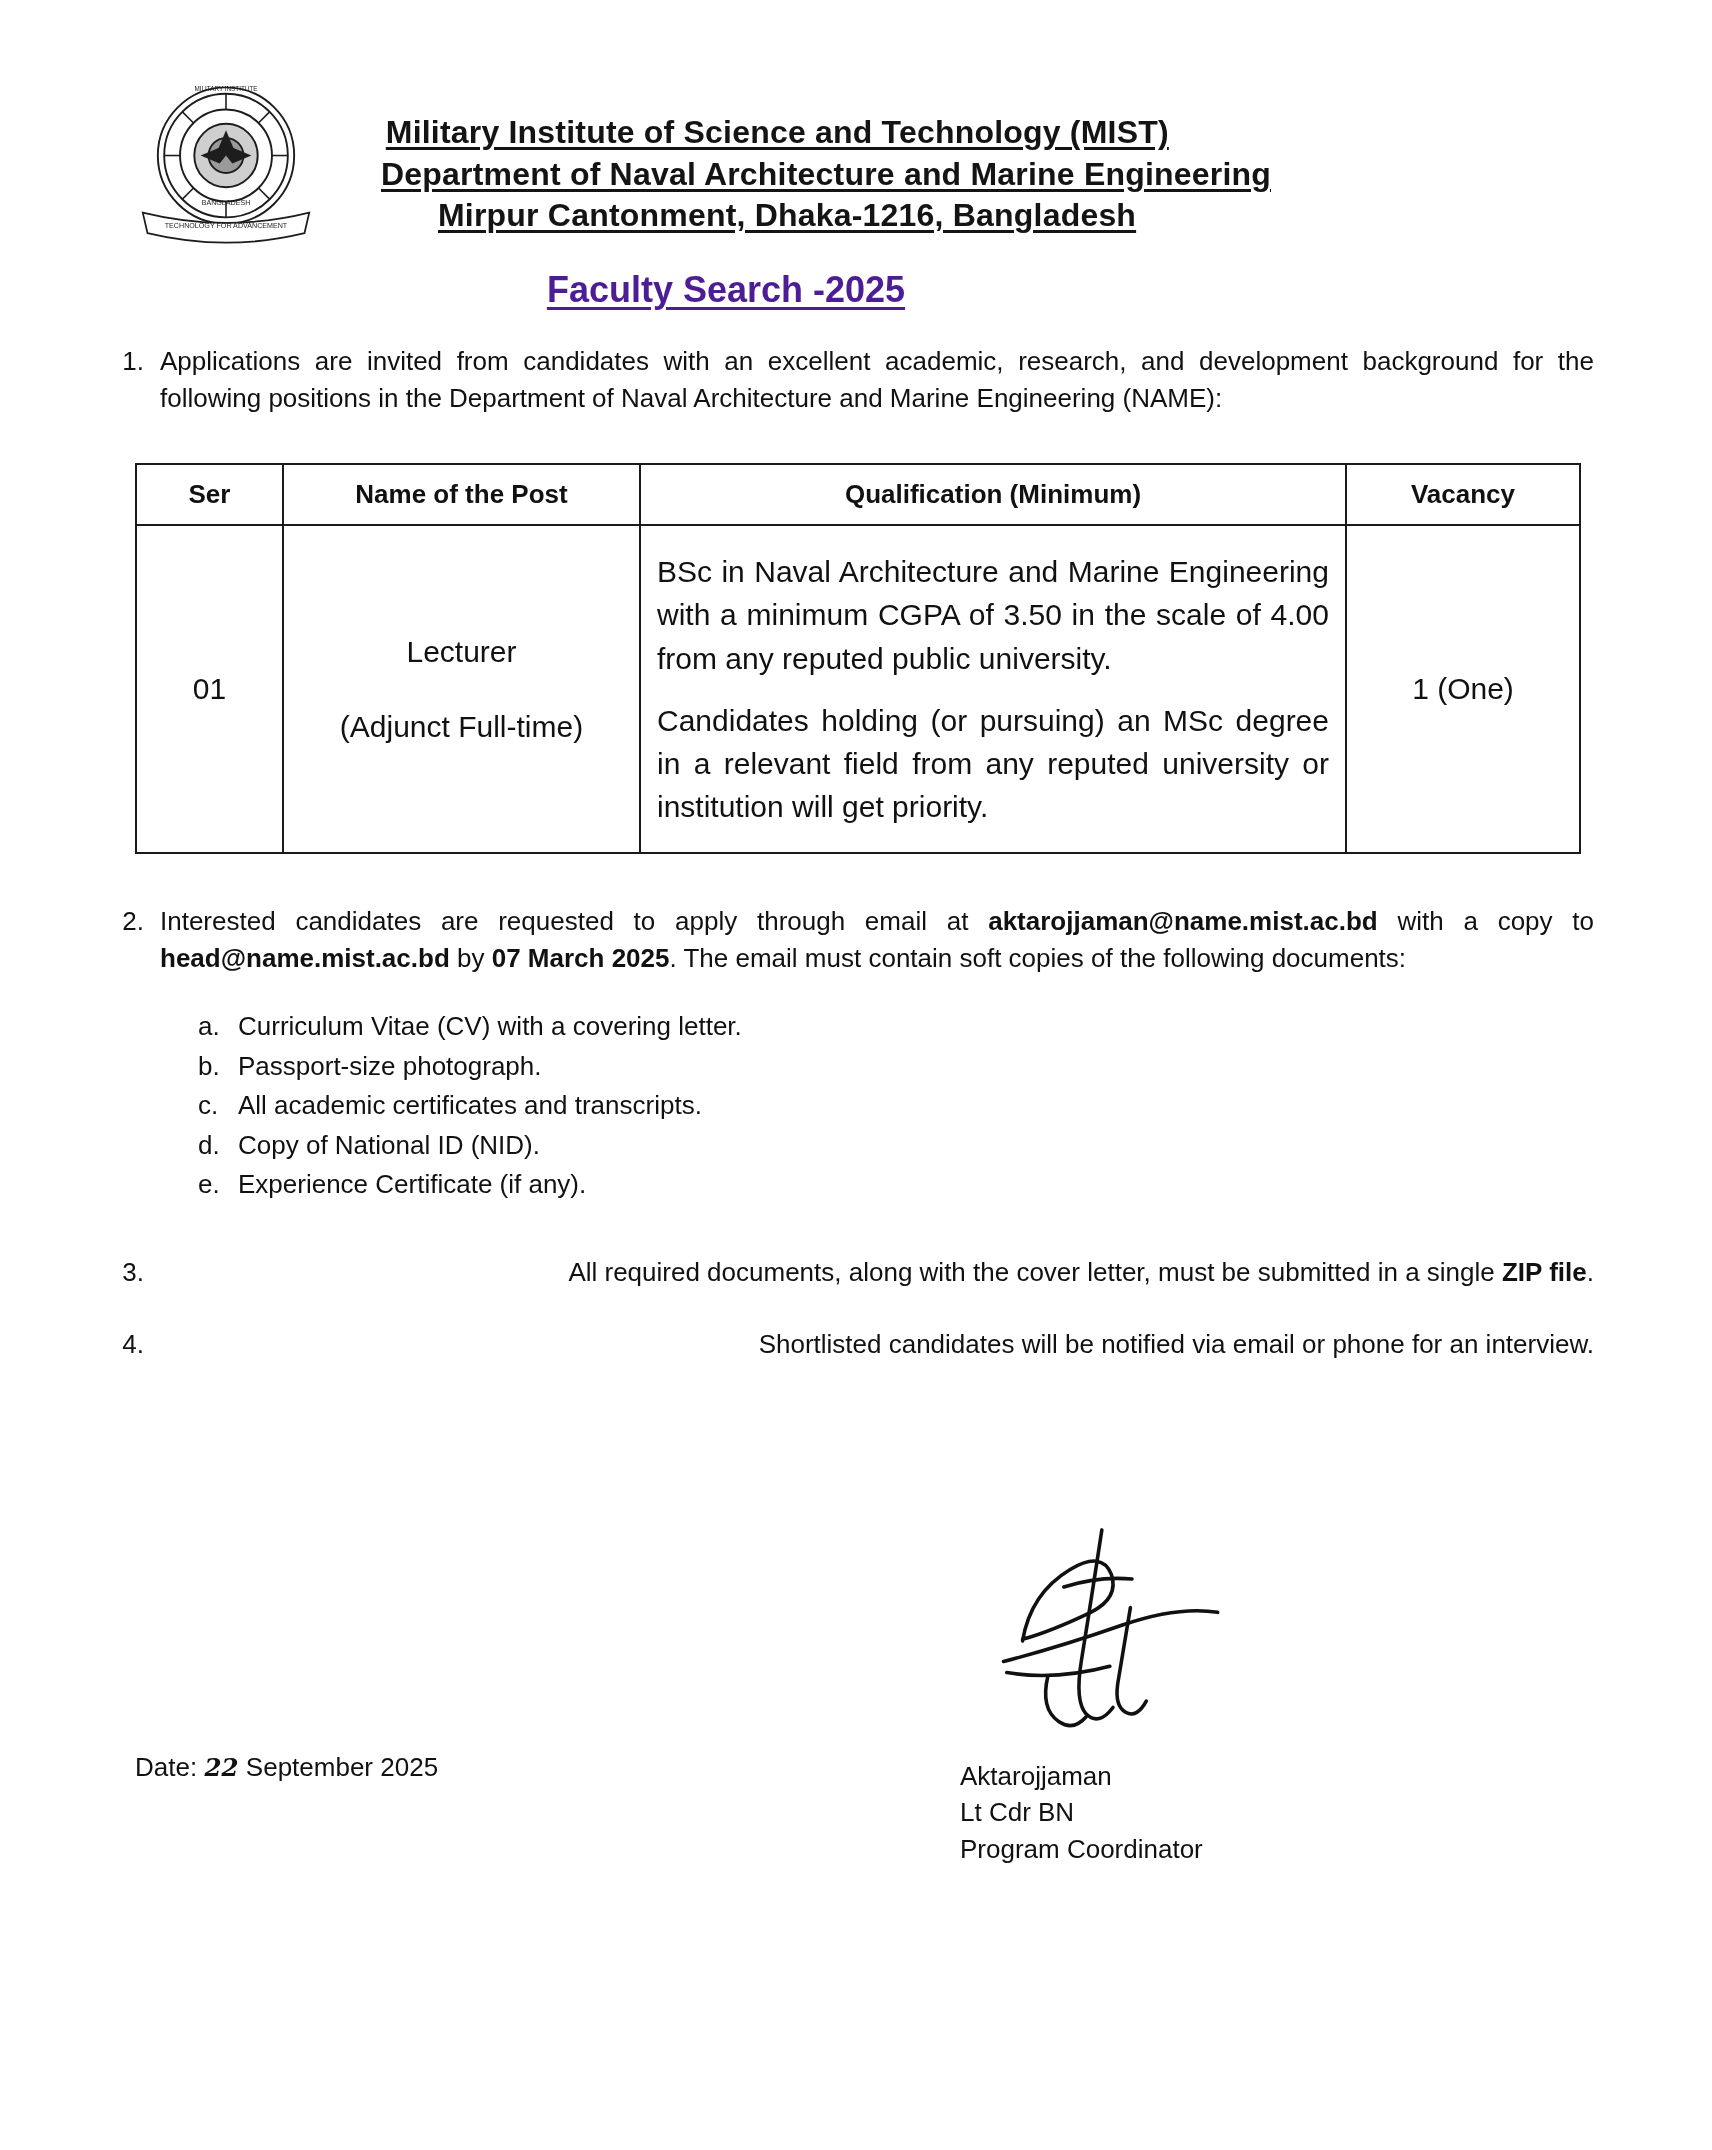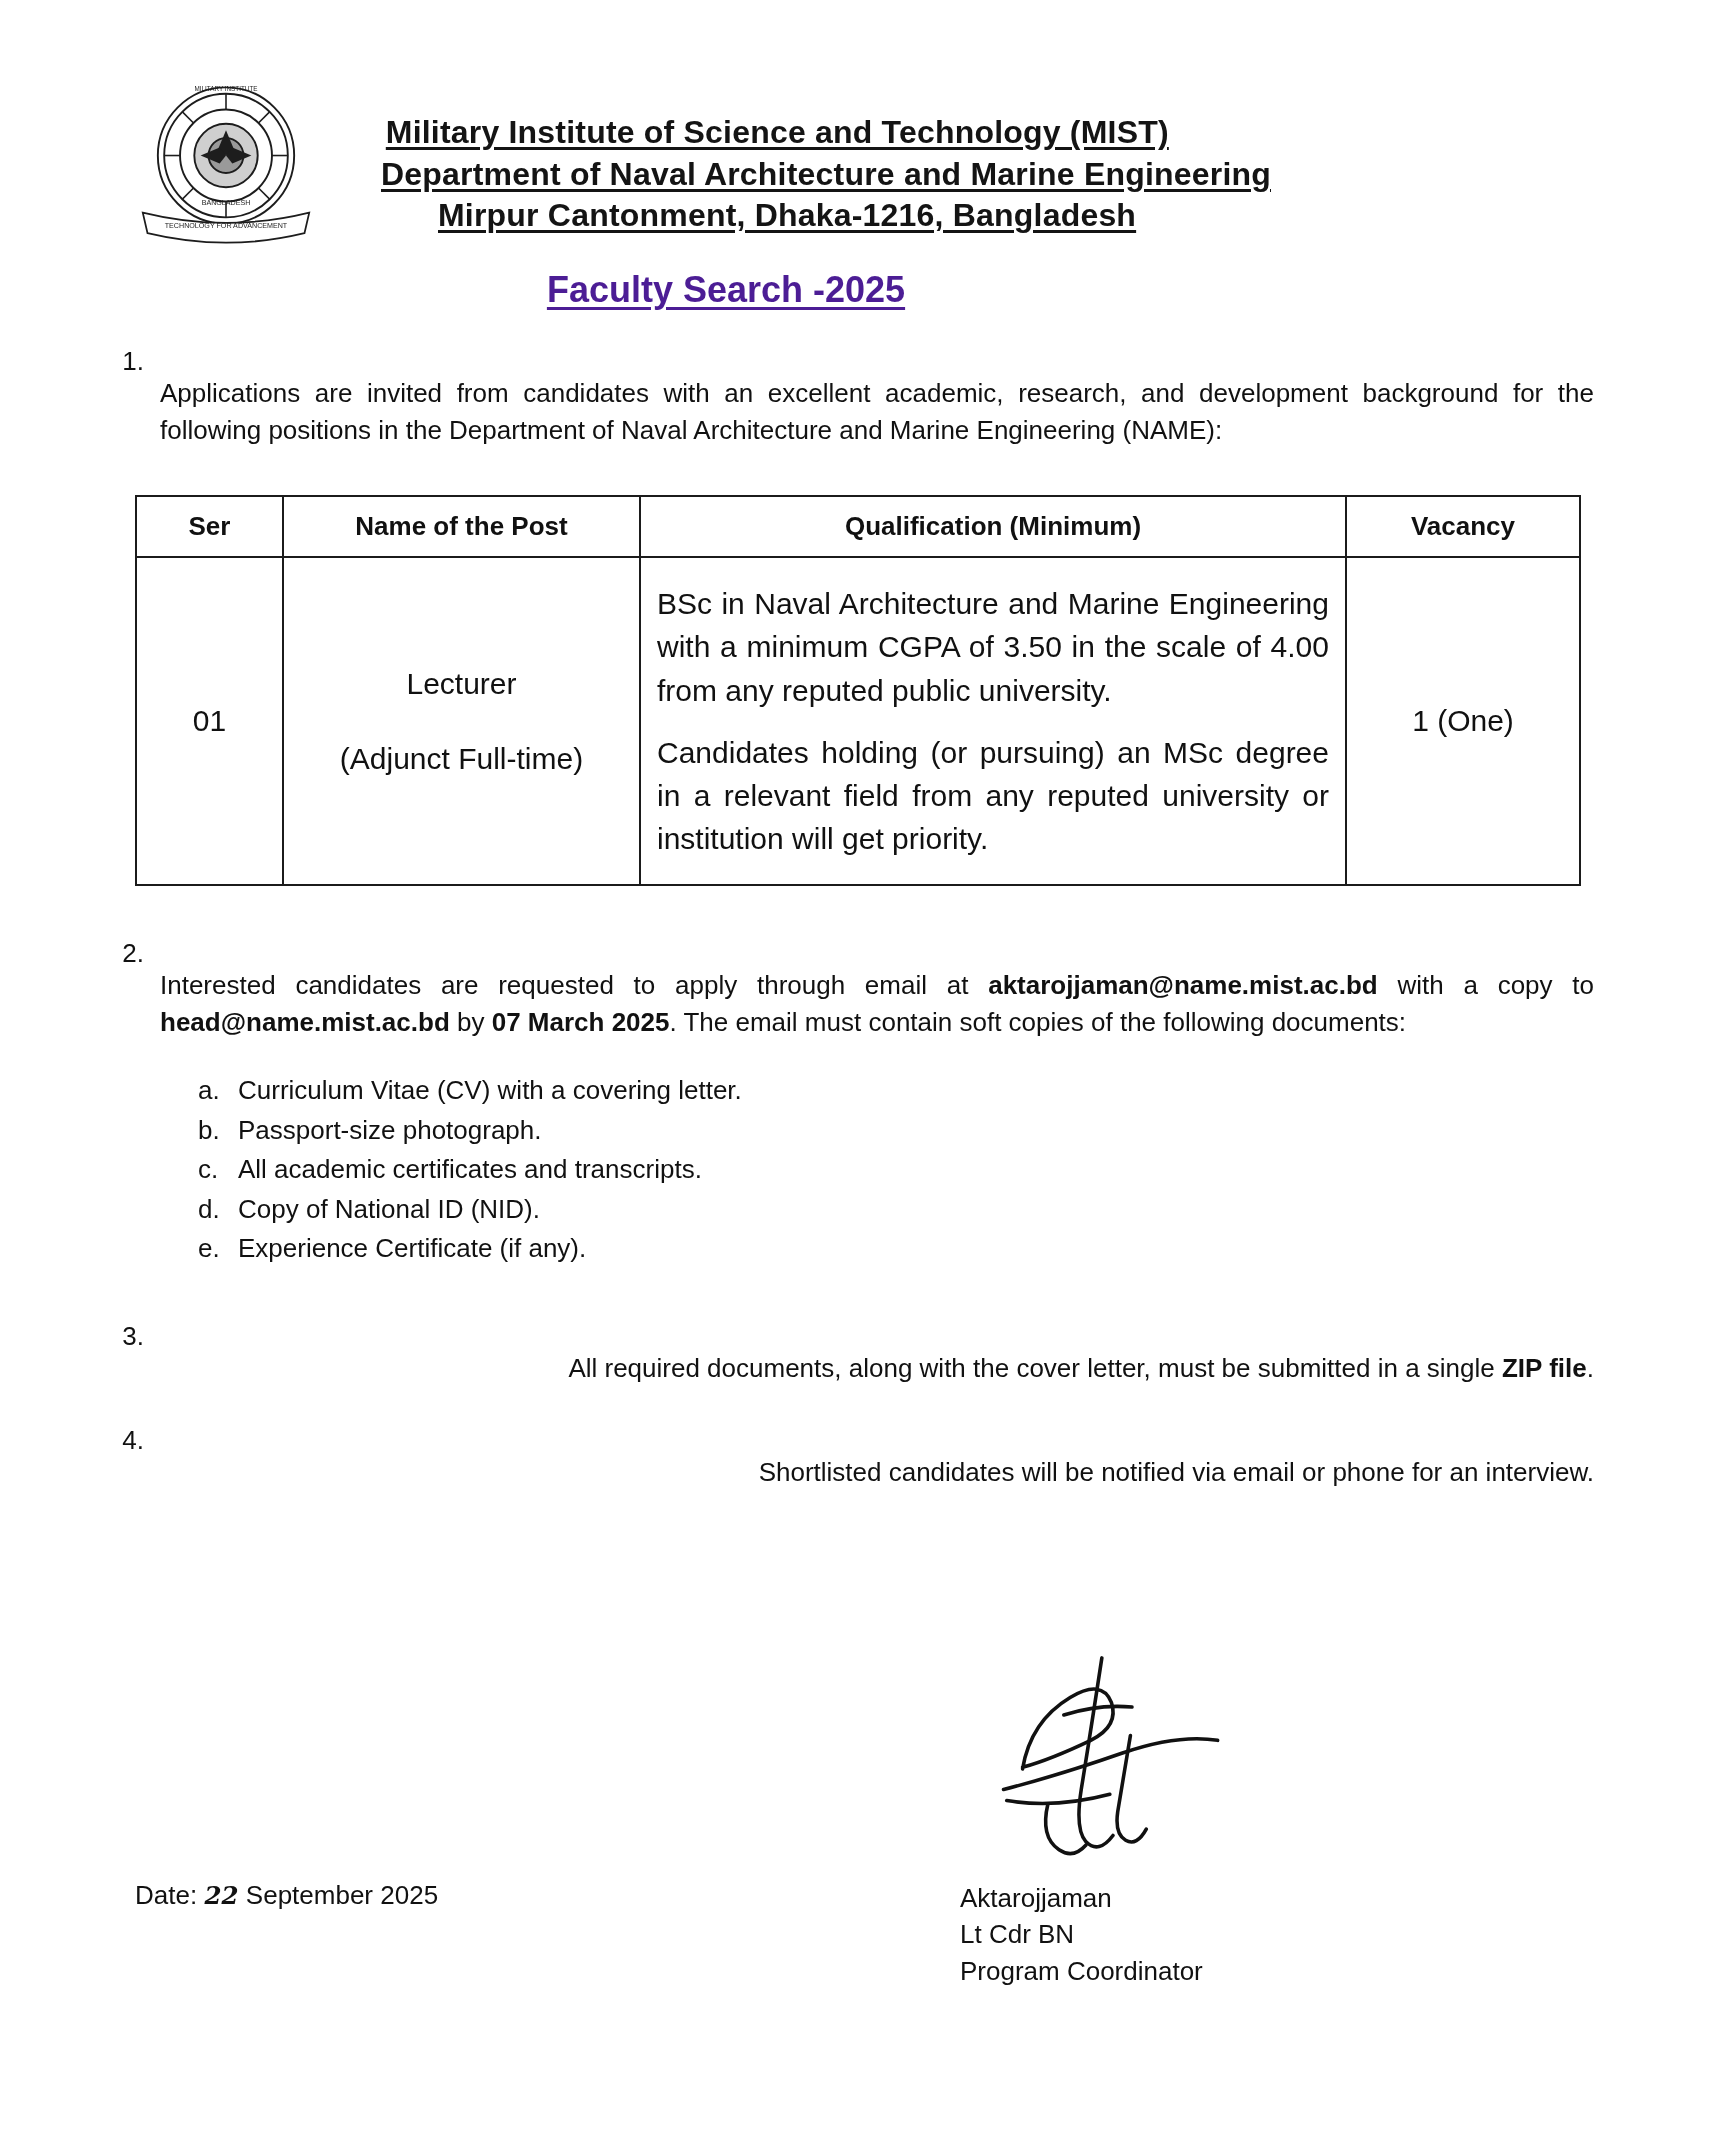--- a/index.html
+++ b/index.html
@@ -82,21 +82,20 @@
     text-align: right;
     padding-right: 16px;
     box-sizing: border-box;
   }
   .num-item .body {
     flex: 1;
     font-size: 26px;
     line-height: 1.42;
     text-align: justify;
     text-justify: inter-word;
-    margin-top: 32px;
   }
   .num-item .body.nojust { text-align: right; }
   b { font-weight: bold; }
 
   
   .tbl-wrap {
     margin: 46px 0 0 24px;
     width: 1443px;
   }
   table.jobs {
@@ -143,21 +142,21 @@
     height: 317px;
   }
   .sig-svg {
     position: absolute;
     left: 864px;
     top: 8px;
   }
   .sig-block {
     position: absolute;
     left: 849px;
-    top: 254px;
+    top: 260px;
     font-size: 26px;
     line-height: 1.42;
   }
   .date-line {
     position: absolute;
     left: 24px;
     top: 254px;
     font-size: 26px;
   }
   .date-hand {

